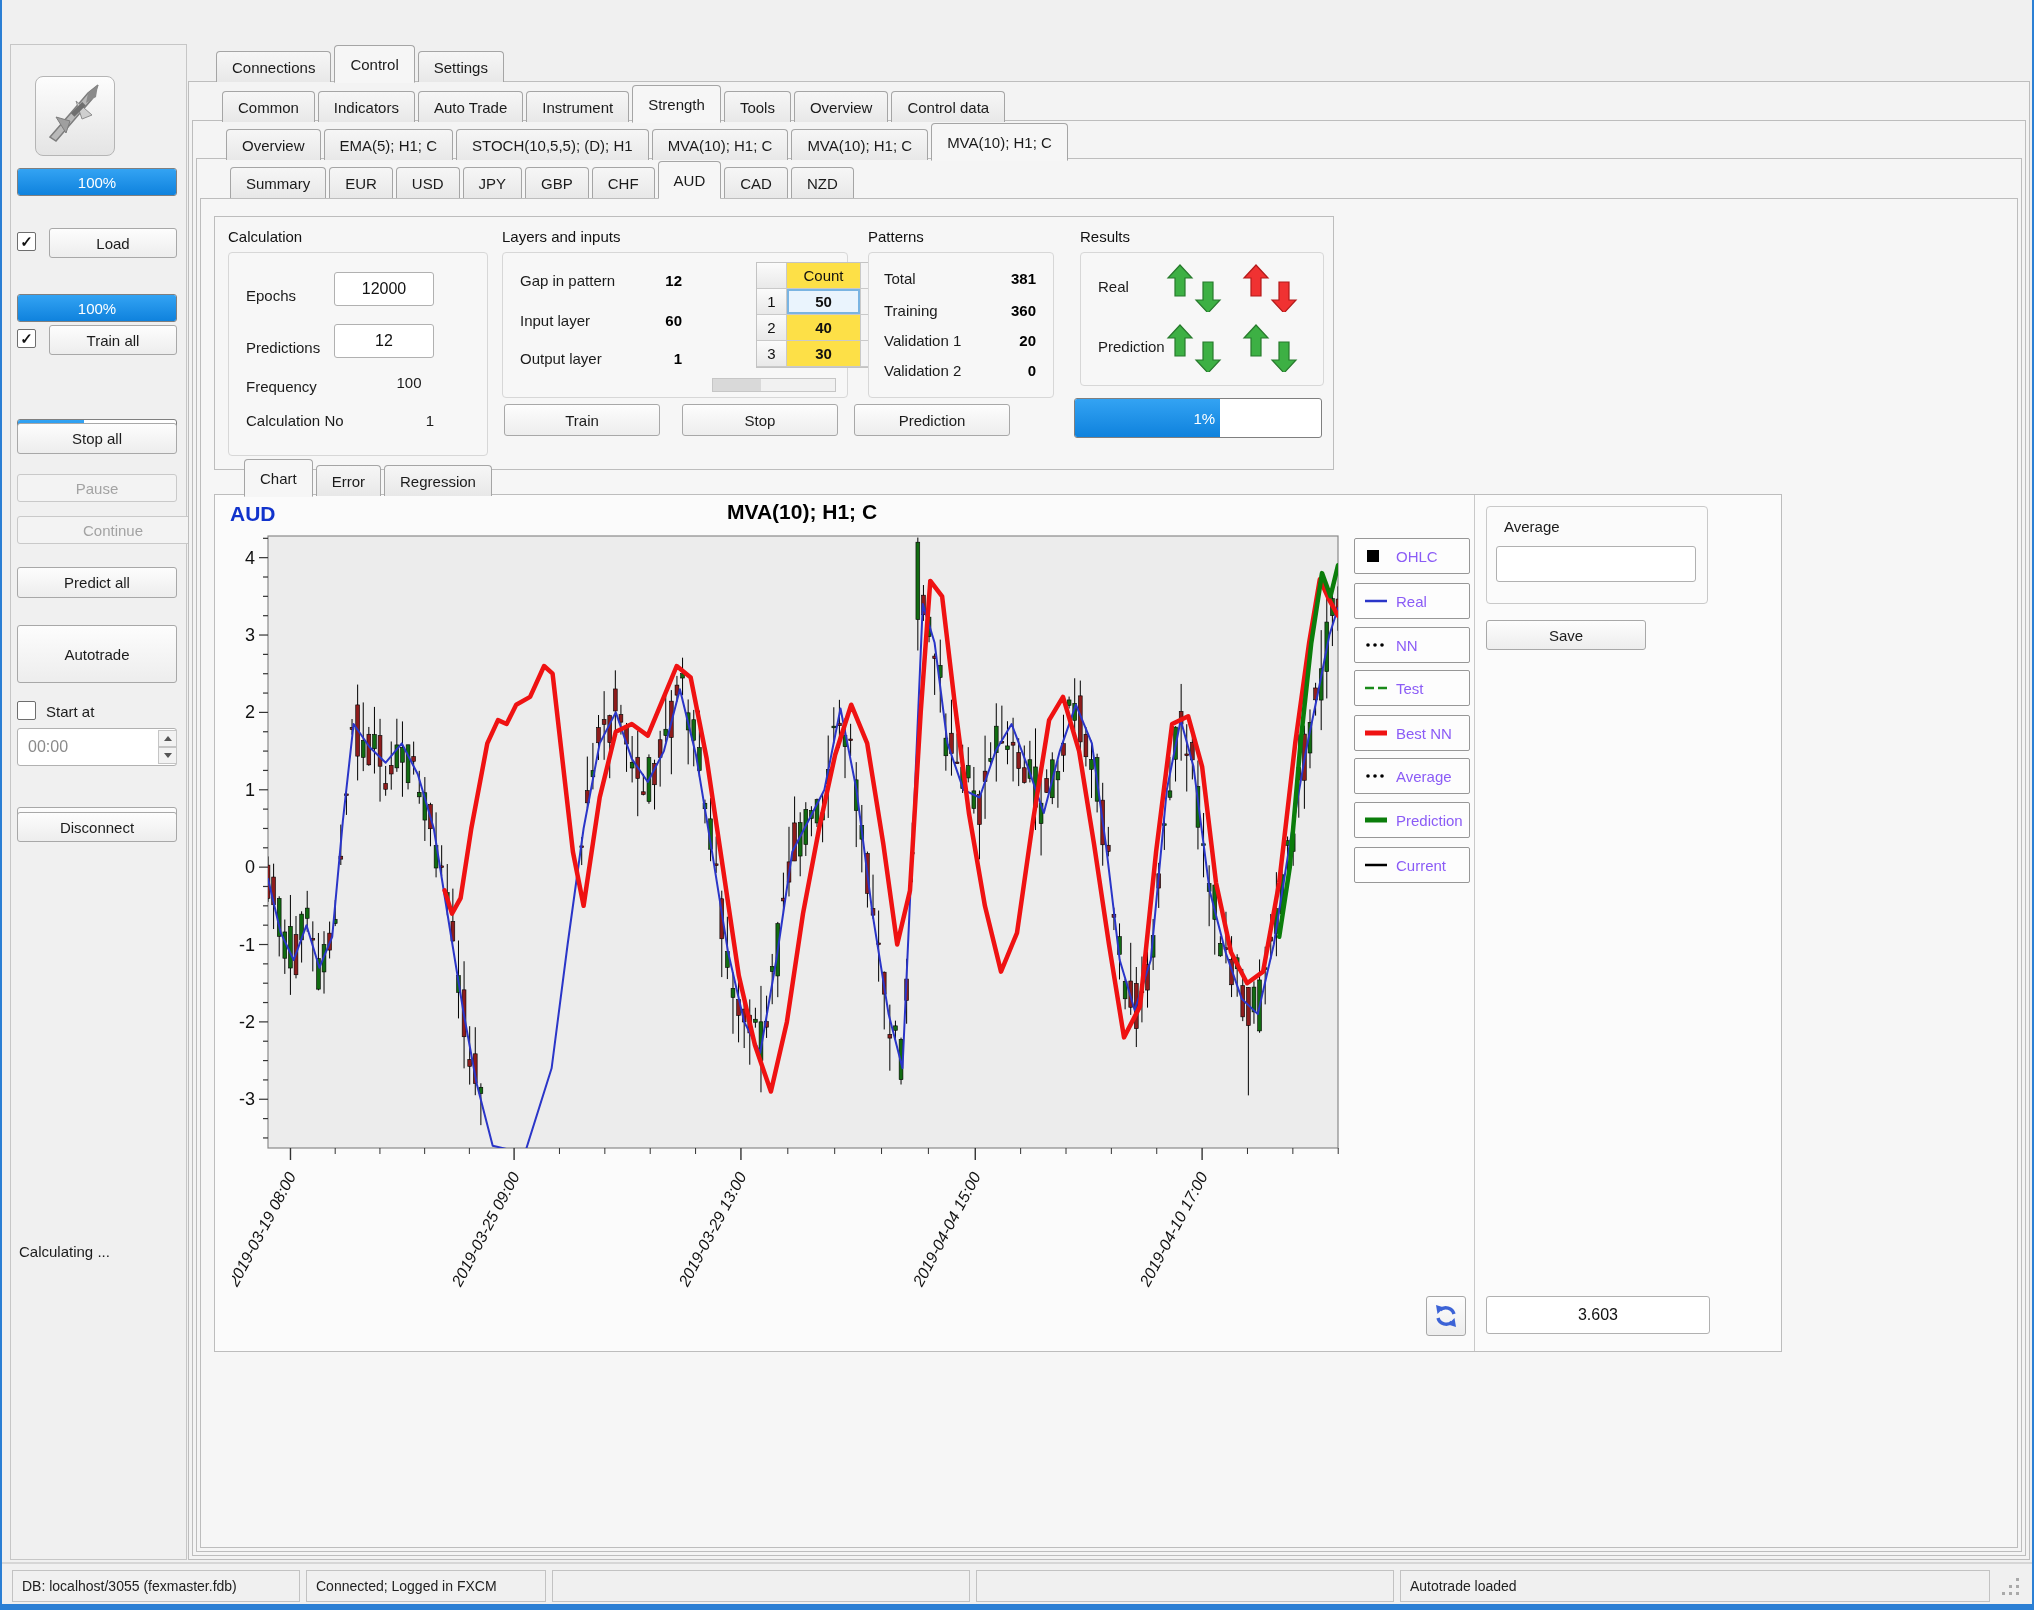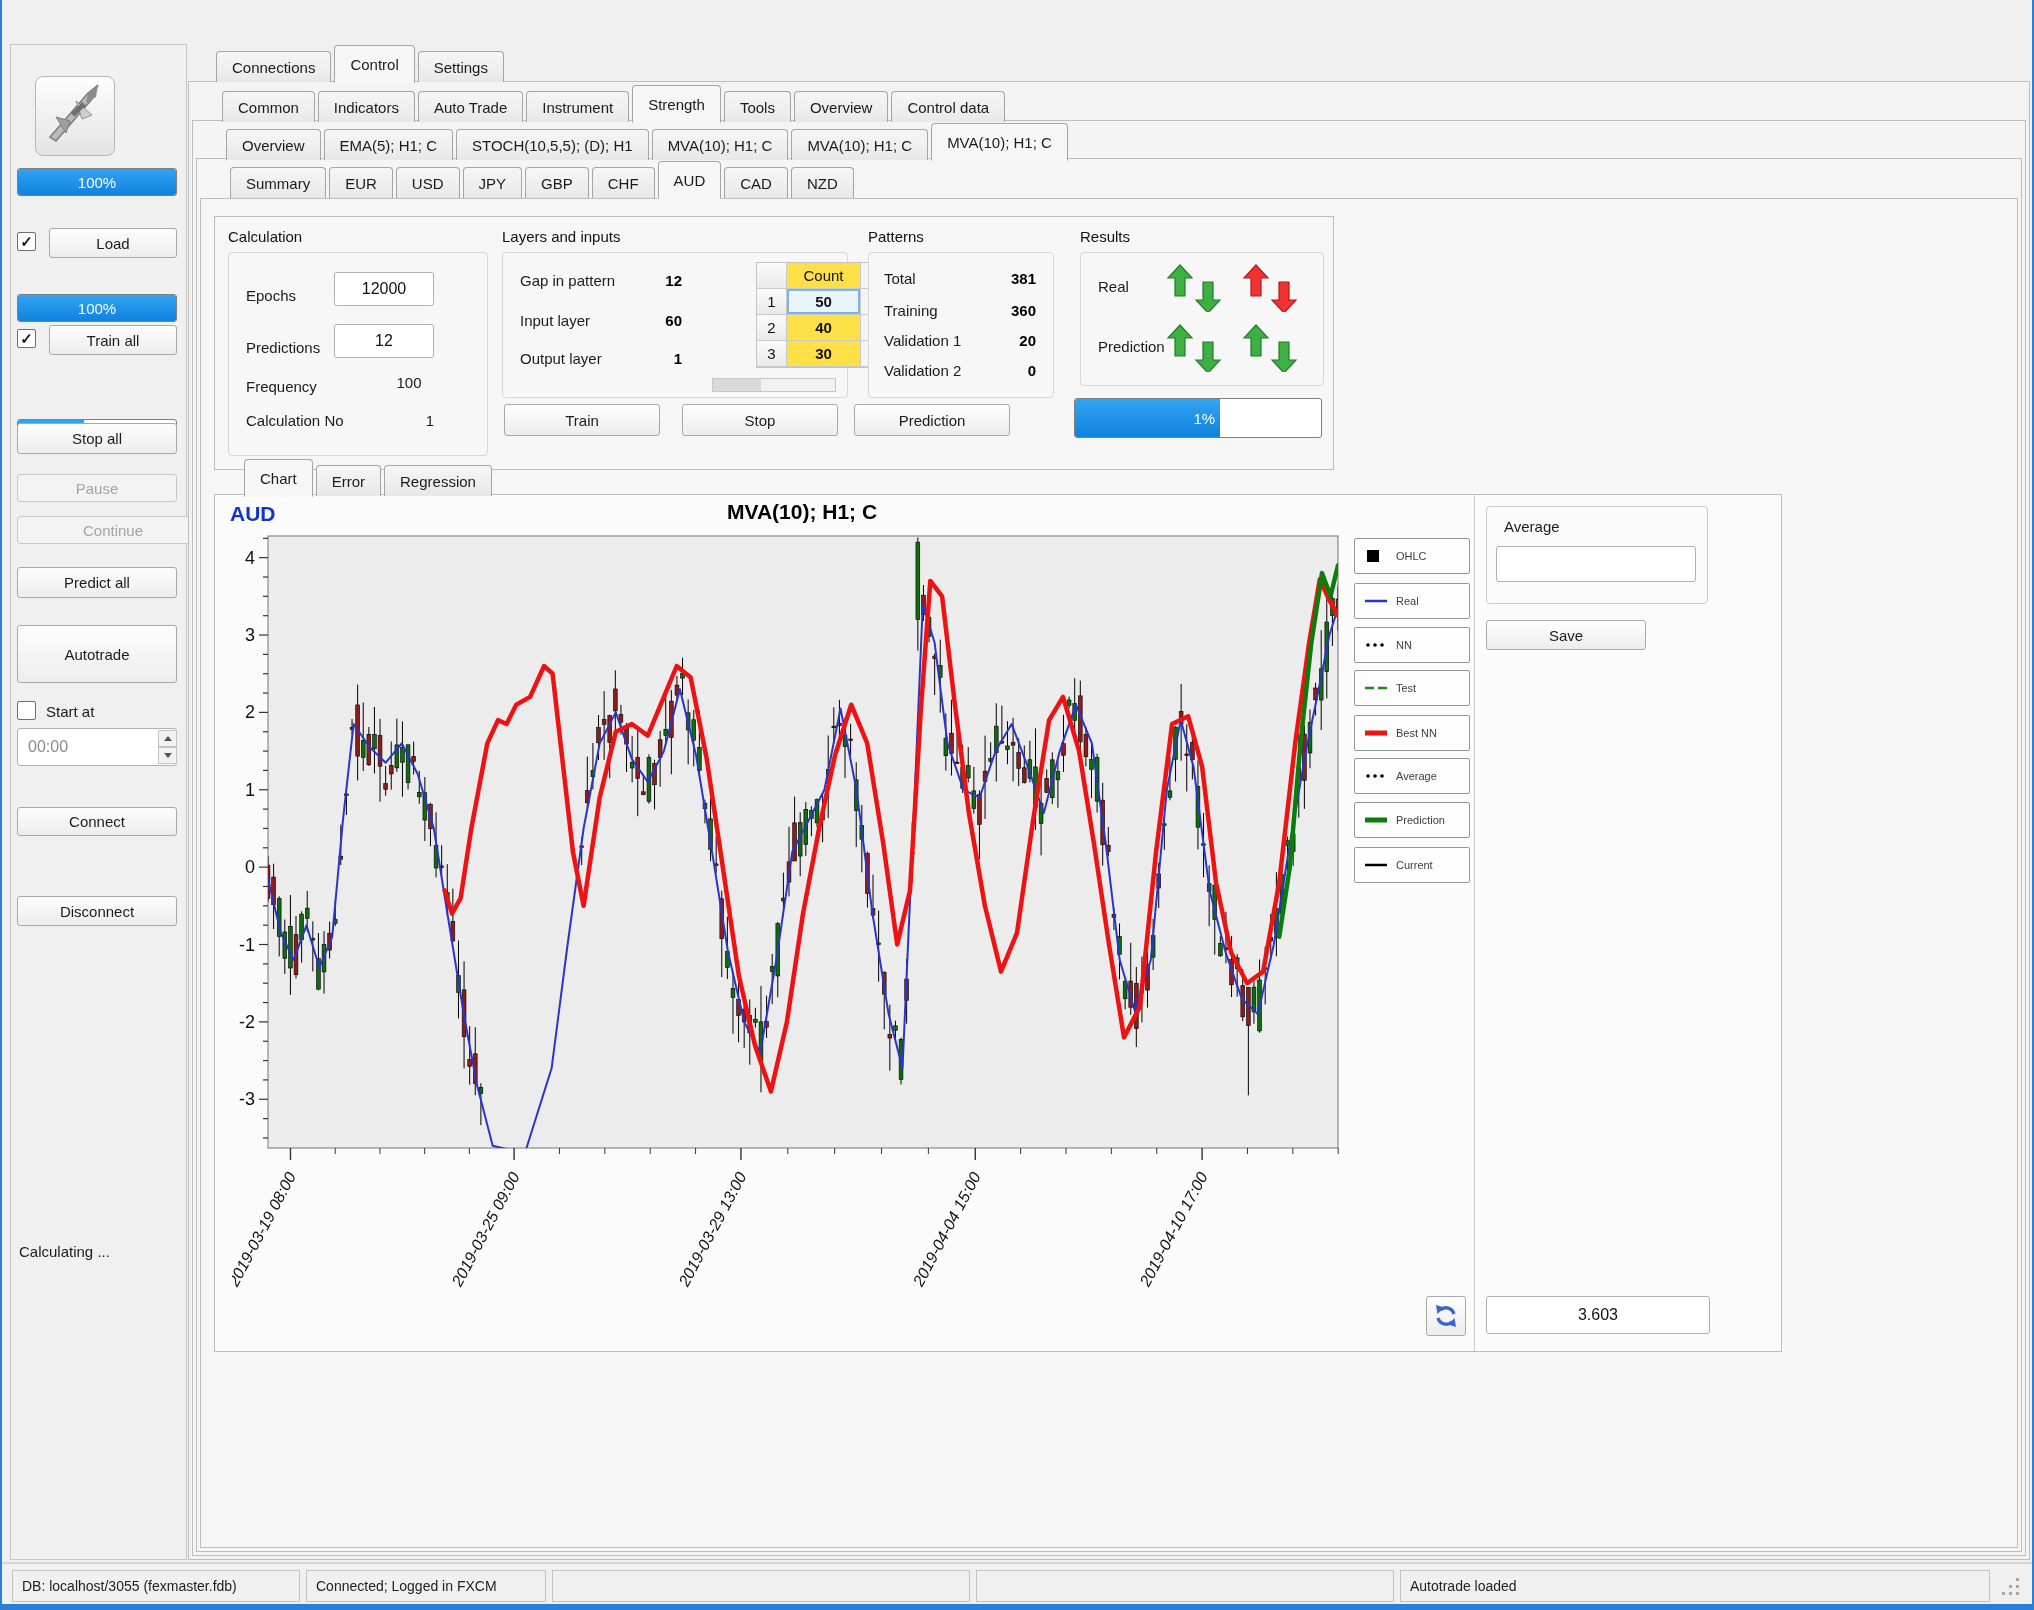--- a/index.html
+++ b/index.html
@@ -42,21 +42,21 @@
   .trow{display:flex;}
   .tcell{box-sizing:border-box;border-right:1px solid #c9c9c9;border-bottom:1px solid #c9c9c9;
     display:flex;align-items:center;justify-content:center;font-size:15px;color:#111;}
   .tgut{width:30px;background:linear-gradient(#fbfbfb,#e9e9e9);}
   .tval{width:74px;font-weight:bold;}
   .tval.sel{background:#eaf4fd;box-shadow:inset 0 0 0 2px #7ab4e2;}
   .ttrack{width:18px;background:#f4f4f4;border-right:none;}
   
   .legend-item{position:absolute;left:1352px;width:116px;height:36px;border:1px solid #979797;border-radius:2px;
     background:#fdfdfd;display:flex;align-items:center;box-sizing:border-box;padding-left:8px;gap:7px;}
-  .legend-item span{font-size:11px;color:#404040;text-align:center;}
+  .legend-item span{font-size:15px;color:#8b5cf6;text-align:center;}
   
   .statuspanel{position:absolute;top:1570px;height:32px;border:1px solid #c2c2c2;box-sizing:border-box;
     display:flex;align-items:center;padding-left:9px;font-size:14px;color:#222;background:#f0f0f0;}
   .spin{position:absolute;right:3px;width:19px;background:#f2f2f2;border:1px solid #c5c5c5;box-sizing:border-box;
     display:flex;align-items:center;justify-content:center;}
   .spin .tri{width:0;height:0;border-left:4px solid transparent;border-right:4px solid transparent;}
   .vline{position:absolute;width:1px;background:#c9c9c9;}
 </style>
 </head>
 <body>
@@ -99,21 +99,21 @@
     <div class="abs checkbox" style="left:6px;top:656px"></div>
     <div class="abs" style="left:35px;top:658px;font-size:15px;color:#1b1b1b">Start at</div>
     <div class="abs input" style="left:6px;top:683px;width:160px;height:38px;justify-content:flex-start;padding-left:10px;color:#8a8a8a">00:00</div>
     <div class="spin" style="top:685px;height:17px;right:9px">
         <div class="tri" style="border-bottom:5px solid #555"></div>
       </div>
     <div class="spin" style="top:702px;height:17px;right:9px">
         <div class="tri" style="border-top:5px solid #555"></div>
       </div>
     <div class="abs btn" style="left:6px;top:762px;width:160px;height:29px">Connect</div>
-    <div class="abs btn" style="left:6px;top:851px;width:160px;height:30px">Disconnect</div>
+    <div class="abs btn" style="left:6px;top:767px;width:160px;height:30px">Disconnect</div>
     <div class="abs" style="left:8px;top:1198px;font-size:15px;color:#1b1b1b">Calculating ...</div>
   </div>
 
   <div class="abs frame" style="left:186px;top:81px;width:1842px;height:1479px;background:#f3f3f3"></div>
   <div class="abs frame" style="left:190px;top:120px;width:1834px;height:1436px;background:#f4f4f4"></div>
   <div class="abs frame" style="left:194px;top:158px;width:1826px;height:1394px;background:#f5f5f5"></div>
   <div class="abs frame" style="left:198px;top:198px;width:1818px;height:1350px;background:#f6f6f6"></div>
 
   <div class="abs tabrow" style="left:188px;top:44px" id="tabs1">
       <div class="tab">Connections</div>

